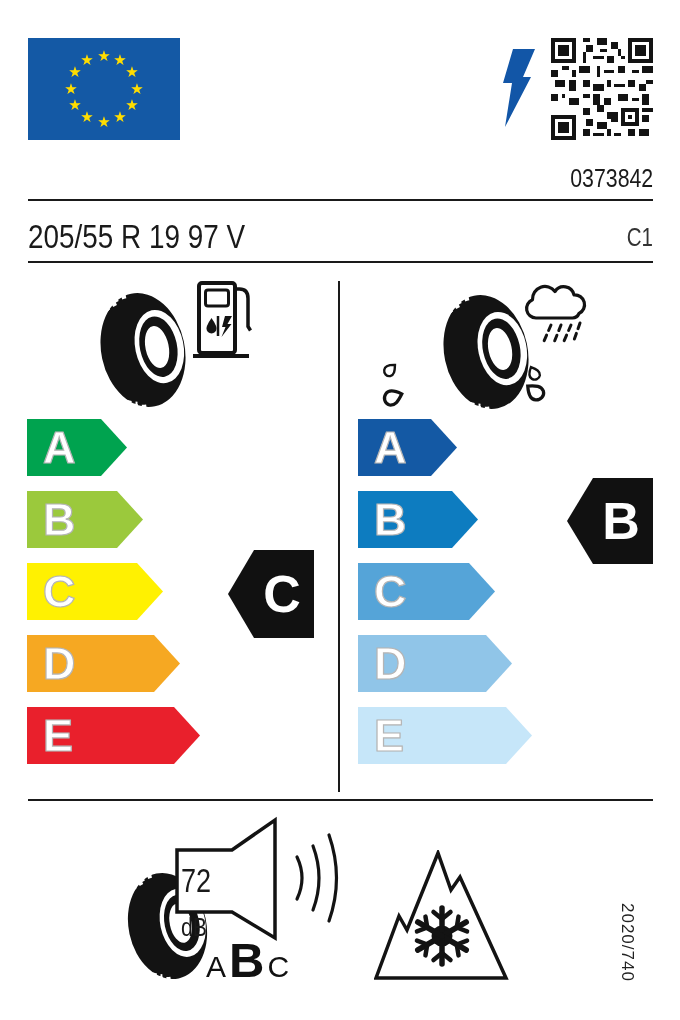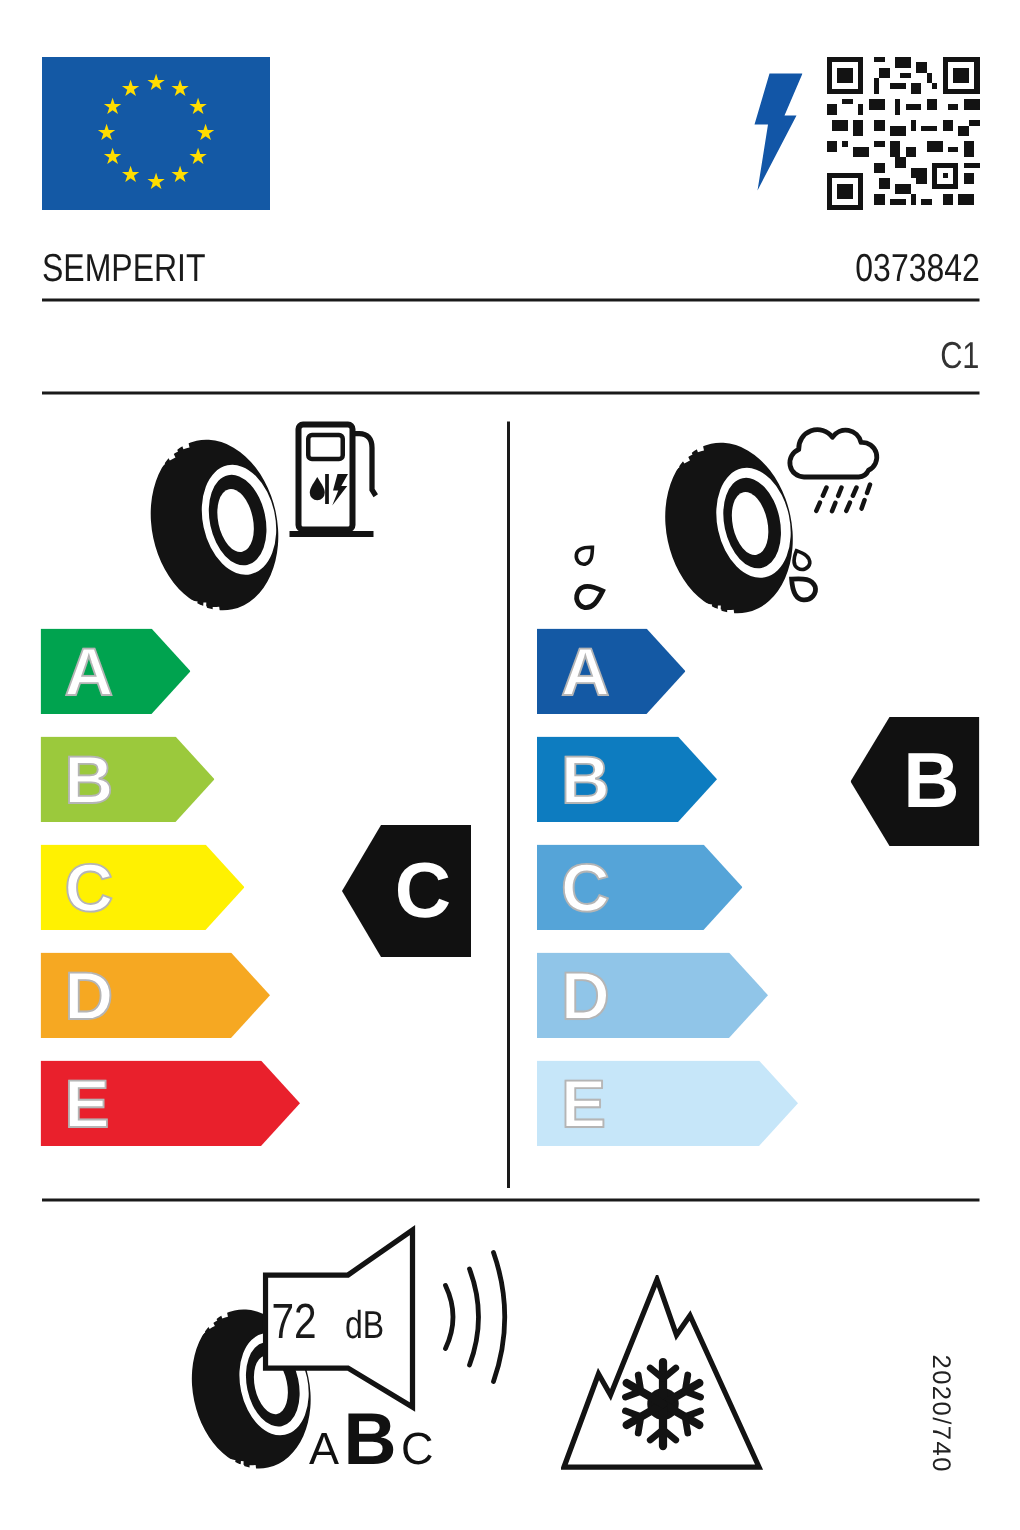--- a/index.html
+++ b/index.html
@@ -48,21 +48,21 @@
   .r1{top:419px;} .r2{top:491px;} .r3{top:563px;} .r4{top:635px;} .r5{top:707px;}
   .ls{left:27px;} .rs{left:358px;}
   .indicator{position:absolute;background:#111;display:flex;align-items:center;justify-content:center;
          clip-path:polygon(100% 0,26px 0,0 50%,26px 100%,100% 100%);padding-left:22px;box-sizing:border-box;}
   .indicator span{font-size:52px;font-weight:700;color:#fff;}
   #fuel-ind{left:228px;top:550px;width:86px;height:88px;}
   #wet-ind{left:567px;top:478px;width:86px;height:86px;}
 
   
   #speaker{left:175px;top:814px;}
-  #db-row{left:181px;top:862px;width:92px;display:flex;align-items:baseline;gap:12px;}
+  #db-row{left:181px;top:862px;width:92px;display:flex;align-items:baseline;gap:12px;flex-direction:column;}
   #db-val{font-size:33px;} #db-unit{font-size:26px;}
   #arcs{left:291px;top:826px;}
   #abc{left:206px;top:934px;height:48px;display:flex;align-items:flex-end;gap:3px;color:#111;}
   #abc .na{font-size:30px;line-height:1;} 
   #abc .nb{font-size:49px;line-height:0.9;font-weight:700;}
   #abc .nc{font-size:30px;line-height:1;}
   #mountain{left:374px;top:850px;}
   #reg{left:637px;top:903px;font-size:17px;letter-spacing:1px;transform:rotate(90deg);
        transform-origin:0 0;white-space:nowrap;color:#222;}
   svg{display:block;}
@@ -174,28 +174,28 @@
       <rect x="26" y="22" width="2" height="2"></rect>
         <rect x="9" y="26" width="2" height="2"></rect>
         <rect x="12" y="27" width="3" height="1"></rect>
       <rect x="16" y="26" width="1" height="2"></rect>
         <rect x="18" y="27" width="2" height="1"></rect>
         <rect x="22" y="26" width="2" height="2"></rect>
       <rect x="25" y="26" width="3" height="2"></rect>
     </g>
   </svg>
 
-  <div id="brand" class="abs">
-    <span class="cond">SEMPERIT</span>
-  </div>
   <div id="cert" class="abs">
     <span class="cond-r">0373842</span>
   </div>
   <div id="hr1" class="abs hr"></div>
 
+  <div id="size" class="abs">
+    <span class="cond">205/55 R 19 97 V</span>
+  </div>
   <div id="class" class="abs">
     <span class="cond-r">C1</span>
   </div>
   <div id="hr2" class="abs hr"></div>
 
   <div id="vline" class="abs"></div>
 
   <svg class="abs tire1" width="102" height="122" viewBox="0 0 110 130">
     <use href="#tire-sym"></use>
   </svg>

